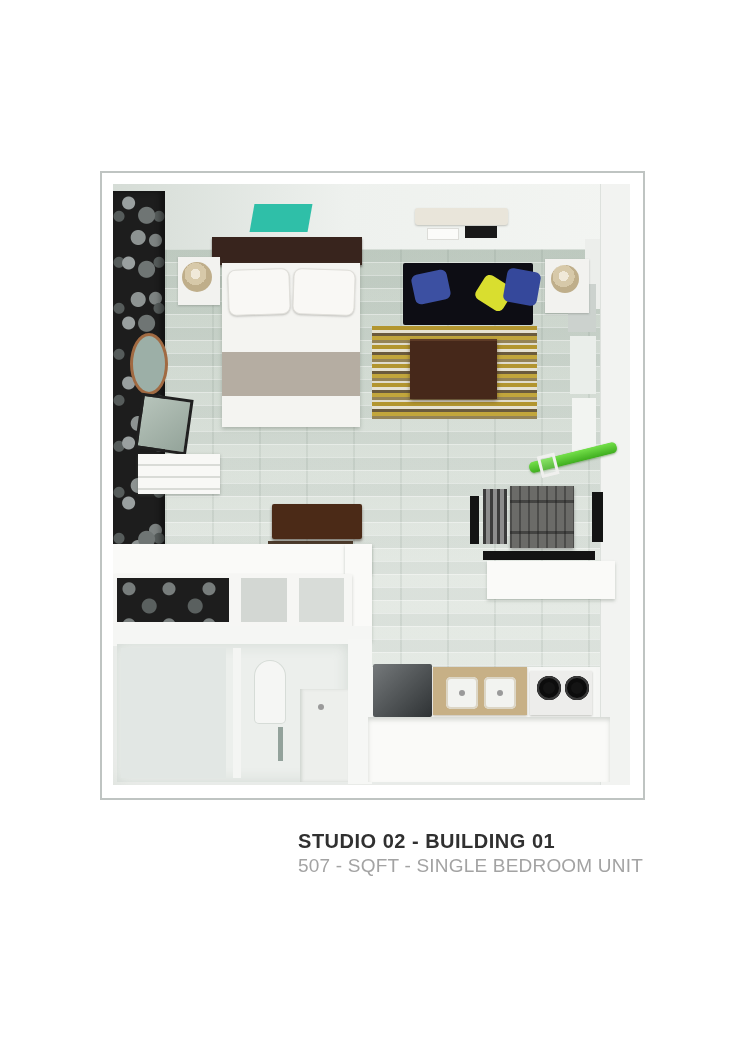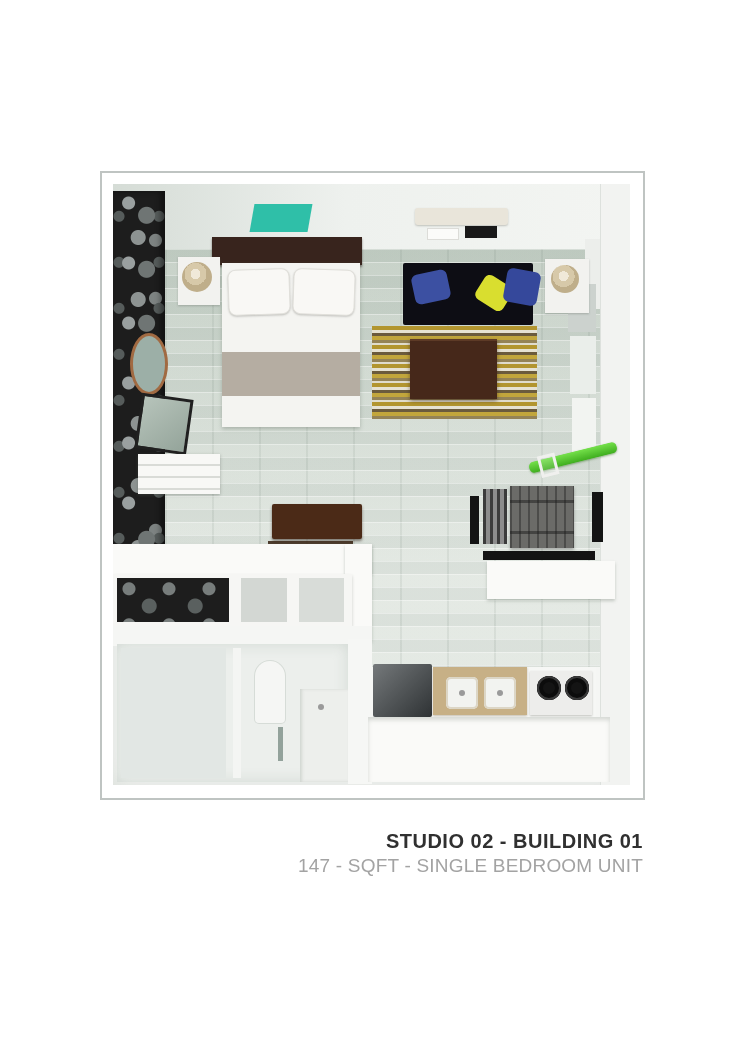--- a/index.html
+++ b/index.html
@@ -52,21 +52,21 @@
       box-shadow:0 2px 3px rgba(60,65,60,.4);}
   .burner{width:24px;height:24px;border-radius:50%;background:#141414;box-shadow:inset 0 0 0 2px #3a3a3a, inset 0 0 0 6px #0c0c0c;}
   .sink{width:32px;height:32px;border-radius:5px;background:#f2f3f0;box-shadow:inset 0 0 0 2px #dcd6c6;}
   .sink-dot{width:6px;height:6px;border-radius:50%;background:#9a9a9a;}
   .toilet{background:#f5f6f4;border-radius:15px 15px 4px 4px;box-shadow:0 0 0 1px #d6dcd7;}
   .counter-white{background:#fafaf8;box-shadow:0 2px 3px rgba(110,120,110,.35);}
   .skate{border-radius:5px;background-image:linear-gradient(180deg,#74e04a,#3fae1f);box-shadow:0 1px 2px rgba(60,120,40,.5);}
   .buckle{border:3px solid #f0f0ee;background:rgba(255,255,255,.15);}
 
   
-  .caption{right:102px;top:830px;text-align:right;}
+  .caption{right:102px;top:830px;}
   .cap-title{font-size:20px;font-weight:bold;color:#303030;letter-spacing:.5px;line-height:23px;}
   .cap-sub{font-size:19px;color:#a3a3a3;letter-spacing:.2px;line-height:21px;margin-top:2px;}
 </style>
 </head>
 <body>
 
 <div class="page">
 
   <figure class="abs plan-frame" style="margin:0;">
     <div class="abs interior">
@@ -148,16 +148,16 @@
       <div class="abs" style="left:417px;top:487px;width:62px;height:44px;background:#ededeb;box-shadow:0 1px 2px rgba(110,110,105,.4);"></div>
       <div class="abs burner" style="left:424px;top:492px;"></div>
       <div class="abs burner" style="left:452px;top:492px;"></div>
       <div class="abs counter-white" style="left:255px;top:533px;width:242px;height:65px;box-shadow:inset 0 3px 4px rgba(130,140,130,.3);"></div>
 
     </div>
   </figure>
 
   <div class="abs caption">
     <div class="cap-title">STUDIO 02 - BUILDING 01</div>
-    <div class="cap-sub">147 - SQFT - SINGLE BEDROOM UNIT</div>
+    <div class="cap-sub">507 - SQFT - SINGLE BEDROOM UNIT</div>
   </div>
 
 </div>
 
 </body></html>

